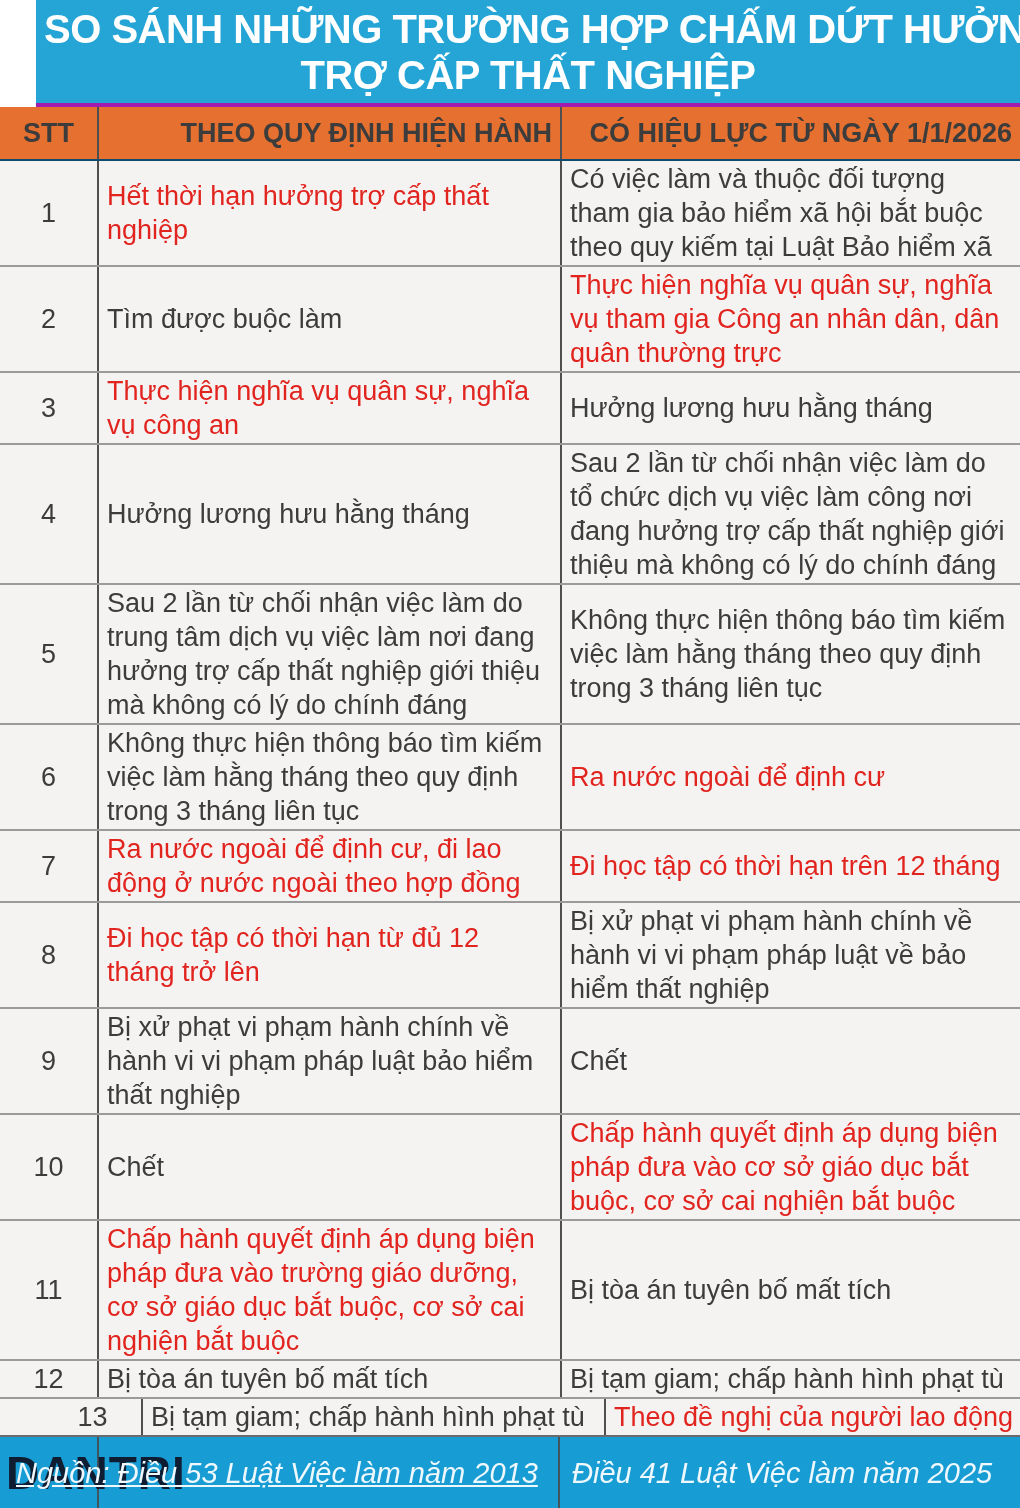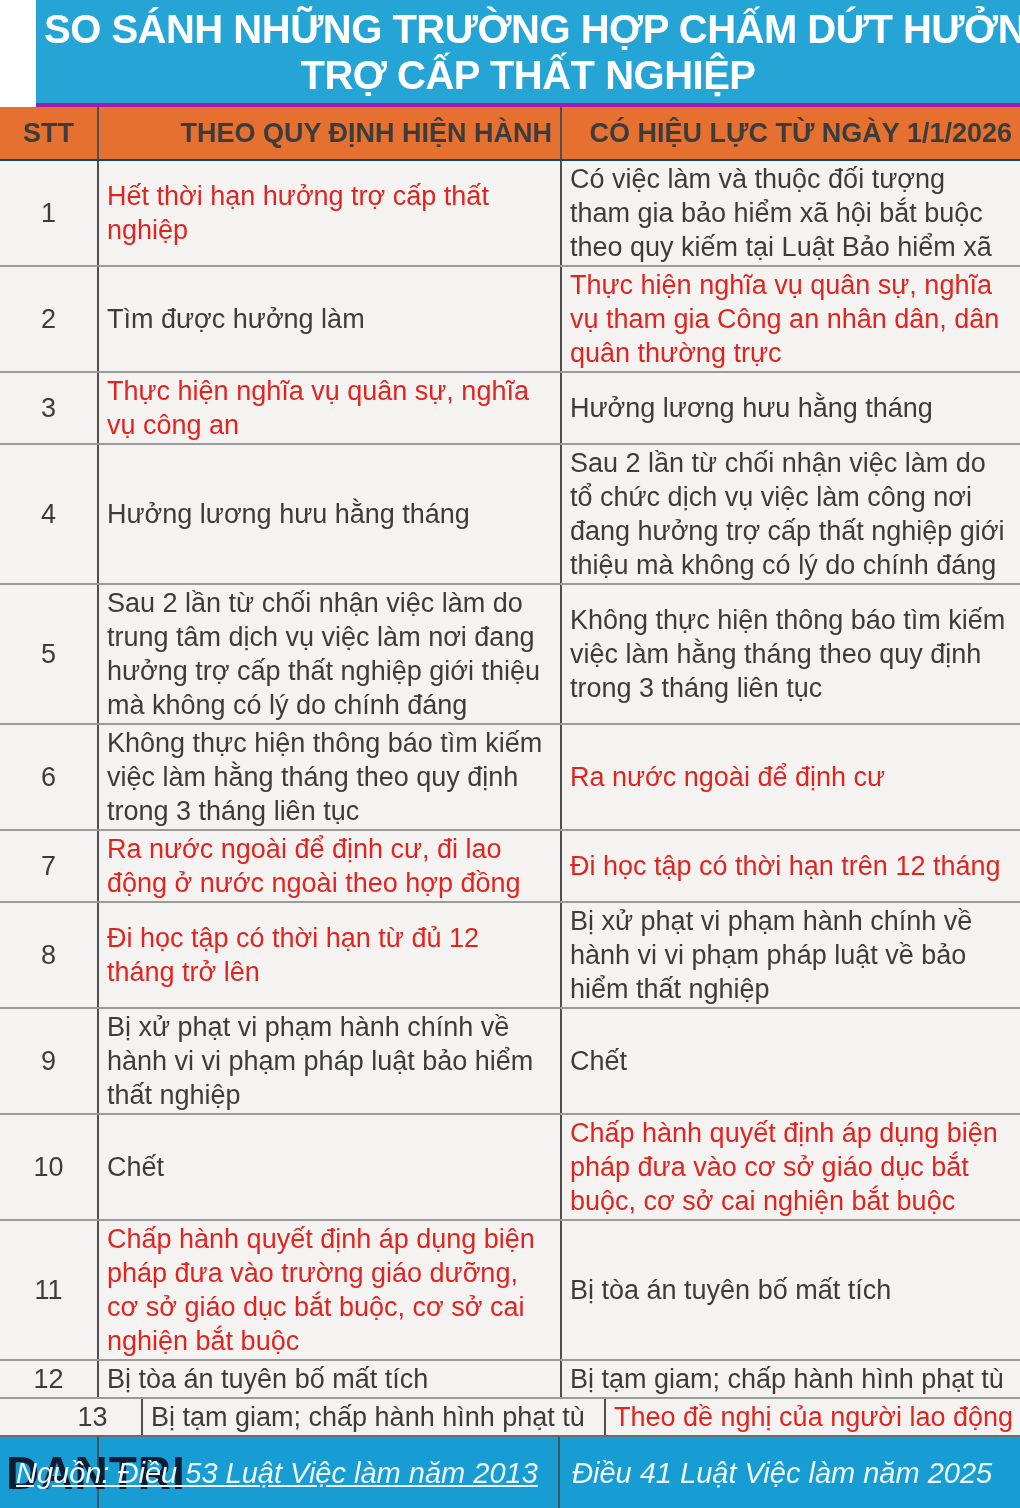--- a/index.html
+++ b/index.html
@@ -127,21 +127,21 @@
           </div>
           <div class="cell c3">
             <span class="txt">Có việc làm và thuộc đối tượng tham gia bảo hiểm xã hội bắt buộc theo quy kiếm tại Luật Bảo hiểm xã</span>
           </div>
         </div>
         <div class="row">
           <div class="cell c1">
             <span class="txt">2</span>
           </div>
           <div class="cell c2">
-            <span class="txt">Tìm được hưởng làm</span>
+            <span class="txt">Tìm được buộc làm</span>
           </div>
           <div class="cell c3">
             <span class="txt red">Thực hiện nghĩa vụ quân sự, nghĩa vụ tham gia Công an nhân dân, dân quân thường trực</span>
           </div>
         </div>
         <div class="row">
           <div class="cell c1">
             <span class="txt">3</span>
           </div>
           <div class="cell c2">

